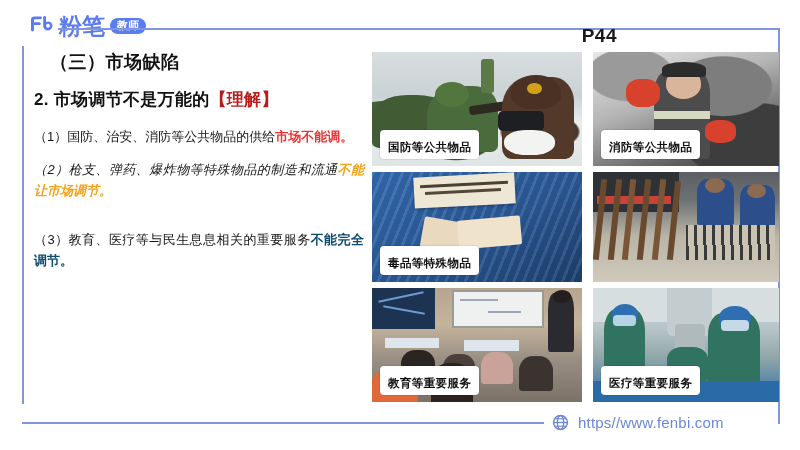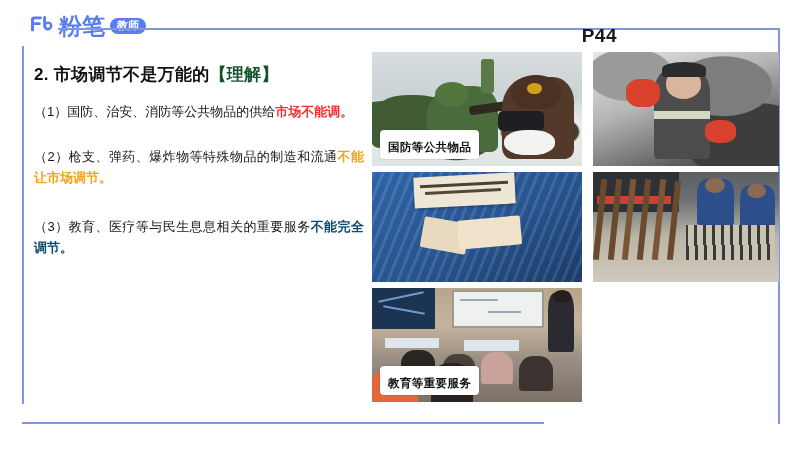--- a/index.html
+++ b/index.html
@@ -38,21 +38,21 @@
   
   #text-col { position: absolute; left: 34px; top: 50px; width: 330px; }
   .heading-main {
     font-size: 18px; font-weight: 700; color: #111111;
     letter-spacing: 0.5px; margin-left: 16px; line-height: 1.4;
   }
   .heading-sub {
     font-size: 17px; font-weight: 700; color: #111111;
     letter-spacing: 0.3px; margin-top: 13px; line-height: 1.4;
   }
-  .hl-purple { color: #14532d; }
+  .hl-purple { color: #b91c1c; }
   .para {
     font-size: 13px; color: #161616; line-height: 1.62;
     margin-top: 16px; letter-spacing: 0px; text-align: justify;
   }
   .hl-red    { color: #ef3333; font-weight: 700; }
   .hl-orange { color: #f5a31a; font-weight: 700; }
   .hl-teal   { color: #0c4a6e; font-weight: 700; }
 
   
   .photo {
@@ -90,29 +90,30 @@
   </div>
 
   <div class="frame-line" id="frame-top"></div>
   <div class="frame-line" id="frame-right"></div>
   <div class="frame-line" id="frame-left"></div>
   <div class="frame-line" id="frame-bottom"></div>
 
   <div id="page-number">P44</div>
 
   <div id="text-col">
+    <div class="heading-main">（三）市场缺陷</div>
     <div class="heading-sub">
       <span>2. 市场调节不是万能的</span><span class="hl-purple">【理解】</span>
     </div>
 
     <p class="para" style="margin-top:14px;">
       <span>（1）国防、治安、消防等公共物品的供给</span><span class="hl-red">市场不能调。</span>
     </p>
 
-    <p class="para" style="margin-top:24px;">
+    <p class="para" style="margin-top:12px;font-style:italic;">
       <span>（2）枪支、弹药、爆炸物等特殊物品的制造和流通</span><span class="hl-orange">不能让市场调节。</span>
     </p>
 
     <p class="para" style="margin-top:28px;">
       <span>（3）教育、医疗等与民生息息相关的重要服务</span><span class="hl-teal">不能完全调节。</span>
     </p>
   </div>
 
   <div class="photo" style="left:372px; top:52px; width:210px; height:114px;">
     <div class="scene" style="background:
@@ -140,33 +141,35 @@
            radial-gradient(ellipse at 20% 20%, #9a9a9a 0 20%, transparent 21%),
            radial-gradient(ellipse at 85% 78%, #3d3d3d 0 30%, transparent 31%),
            linear-gradient(160deg,#e8e8e8 0%,#b4b4b4 40%,#5e5e5e 78%,#3a3a3a 100%);">
       <div style="position:absolute;left:33%;top:16%;width:30%;height:78%;background:#4c4c4c;border-radius:26% 26% 6% 6%;"></div>
       <div style="position:absolute;left:39%;top:15%;width:19%;height:26%;background:#d8b59b;border-radius:48%;"></div>
       <div style="position:absolute;left:37%;top:9%;width:24%;height:13%;background:#2c2c2c;border-radius:48% 48% 14% 14%;"></div>
       <div style="position:absolute;left:33%;top:52%;width:30%;height:7%;background:#d5d9c2;"></div>
       <div style="position:absolute;left:18%;top:24%;width:18%;height:24%;background:#d8412c;border-radius:42%;"></div>
       <div style="position:absolute;left:60%;top:60%;width:17%;height:20%;background:#d8412c;border-radius:40%;"></div>
     </div>
+    <span class="caption">消防等公共物品</span>
   </div>
 
   <div class="photo" style="left:372px; top:172px; width:210px; height:110px;">
     <div class="scene" style="background:linear-gradient(150deg,#2d5b9e 0%,#3a6cb4 42%,#27548f 70%,#1f4madnes 100%), #2d5b9e;">
       <div style="position:absolute;inset:0;background:
             repeating-linear-gradient(112deg, rgba(255,255,255,0.09) 0 3px, rgba(0,0,0,0.06) 3px 9px),
             linear-gradient(150deg,#336ab0 0%,#2a5896 55%,#1d3f6d 100%);"></div>
       <div style="position:absolute;left:20%;top:3%;width:48%;height:28%;background:#efe7d6;transform:rotate(-3deg);box-shadow:0 1px 3px rgba(0,0,0,.35);"></div>
       <div style="position:absolute;left:23%;top:10%;width:42%;height:3px;background:#4a4034;transform:rotate(-3deg);"></div>
       <div style="position:absolute;left:25%;top:16%;width:36%;height:3px;background:#55483a;transform:rotate(-3deg);"></div>
       <div style="position:absolute;left:24%;top:44%;width:22%;height:28%;background:#e8d9bf;transform:rotate(10deg);border-radius:2px;"></div>
       <div style="position:absolute;left:41%;top:42%;width:30%;height:26%;background:#f0e3cb;transform:rotate(-5deg);border-radius:2px;"></div>
     </div>
+    <span class="caption">毒品等特殊物品</span>
   </div>
 
   <div class="photo" style="left:593px; top:172px; width:186px; height:110px;">
     <div class="scene" style="background:linear-gradient(180deg,#5b5f63 0%,#6e7276 26%,#b9b4a6 58%,#cfcabb 100%);">
       <div style="position:absolute;left:0;top:0;width:46%;height:36%;background:#2e3236;"></div>
       <div style="position:absolute;left:2%;top:22%;width:40%;height:7%;background:#c8423a;"></div>
       <div style="position:absolute;left:56%;top:6%;width:20%;height:42%;background:#2c4f8c;border-radius:28% 28% 6% 6%;"></div>
       <div style="position:absolute;left:60%;top:5%;width:11%;height:14%;background:#8b6a52;border-radius:50%;"></div>
       <div style="position:absolute;left:79%;top:12%;width:19%;height:40%;background:#2c4f8c;border-radius:28% 28% 6% 6%;"></div>
       <div style="position:absolute;left:83%;top:11%;width:10%;height:13%;background:#8b6a52;border-radius:50%;"></div>
@@ -196,15 +199,44 @@
       <div style="position:absolute;left:52%;top:56%;width:15%;height:28%;background:#c9a39a;border-radius:42% 42% 10% 10%;"></div>
       <div style="position:absolute;left:70%;top:60%;width:16%;height:30%;background:#3a3330;border-radius:42% 42% 10% 10%;"></div>
       <div style="position:absolute;left:0;top:70%;width:22%;height:30%;background:#e2683a;border-radius:40% 40% 0 0;"></div>
       <div style="position:absolute;left:28%;top:66%;width:20%;height:34%;background:#2c2320;border-radius:44% 44% 0 0;"></div>
       <div style="position:absolute;left:6%;top:44%;width:26%;height:9%;background:#dfe5ec;"></div>
       <div style="position:absolute;left:44%;top:46%;width:26%;height:9%;background:#dfe5ec;"></div>
     </div>
     <span class="caption">教育等重要服务</span>
   </div>
 
-
+  <div class="photo" style="left:593px; top:288px; width:186px; height:114px;">
+    <div class="scene" style="background:linear-gradient(180deg,#cfd8da 0%,#b9c6c8 34%,#8ea5a8 62%,#2e6fa8 100%);">
+      <div style="position:absolute;left:0;top:0;width:100%;height:30%;background:#d7dedf;"></div>
+      <div style="position:absolute;left:40%;top:0;width:24%;height:42%;background:#c3cdcf;border-radius:0 0 6px 6px;"></div>
+      <div style="position:absolute;left:44%;top:32%;width:16%;height:26%;background:#aebabc;border-radius:4px;"></div>
+      <div style="position:absolute;left:6%;top:18%;width:22%;height:62%;background:#2f7360;border-radius:30% 30% 6% 6%;"></div>
+      <div style="position:absolute;left:10%;top:14%;width:14%;height:18%;background:#2d6fb0;border-radius:50% 50% 40% 40%;"></div>
+      <div style="position:absolute;left:11%;top:24%;width:12%;height:9%;background:#b8d2e6;border-radius:4px;"></div>
+      <div style="position:absolute;left:62%;top:22%;width:28%;height:66%;background:#2f7360;border-radius:28% 28% 6% 6%;"></div>
+      <div style="position:absolute;left:68%;top:16%;width:17%;height:20%;background:#2d6fb0;border-radius:50% 50% 38% 38%;"></div>
+      <div style="position:absolute;left:69%;top:28%;width:15%;height:10%;background:#c6d9e9;border-radius:4px;"></div>
+      <div style="position:absolute;left:40%;top:52%;width:22%;height:30%;background:#2f7360;border-radius:36% 36% 6% 6%;"></div>
+      <div style="position:absolute;left:0;top:82%;width:100%;height:18%;background:#2a6aa6;"></div>
+      <div style="position:absolute;left:18%;top:78%;width:26%;height:10%;background:#e8d2bb;border-radius:6px;"></div>
+    </div>
+    <span class="caption">医疗等重要服务</span>
+  </div>
+
+  <div id="footer">
+    <span id="globe-icon">
+      <svg width="17" height="17" viewBox="0 0 20 20">
+        <circle cx="10" cy="10" r="8.2" fill="none" stroke="#6d86d6" stroke-width="1.7"></circle>
+        <ellipse cx="10" cy="10" rx="3.7" ry="8.2" fill="none" stroke="#6d86d6" stroke-width="1.5"></ellipse>
+        <line x1="1.8" y1="10" x2="18.2" y2="10" stroke="#6d86d6" stroke-width="1.5"></line>
+        <line x1="3.2" y1="5.6" x2="16.8" y2="5.6" stroke="#6d86d6" stroke-width="1.3"></line>
+        <line x1="3.2" y1="14.4" x2="16.8" y2="14.4" stroke="#6d86d6" stroke-width="1.3"></line>
+      </svg>
+    </span>
+    <span id="footer-url">https//www.fenbi.com</span>
+  </div>
 
 </div>
 
 </body></html>

